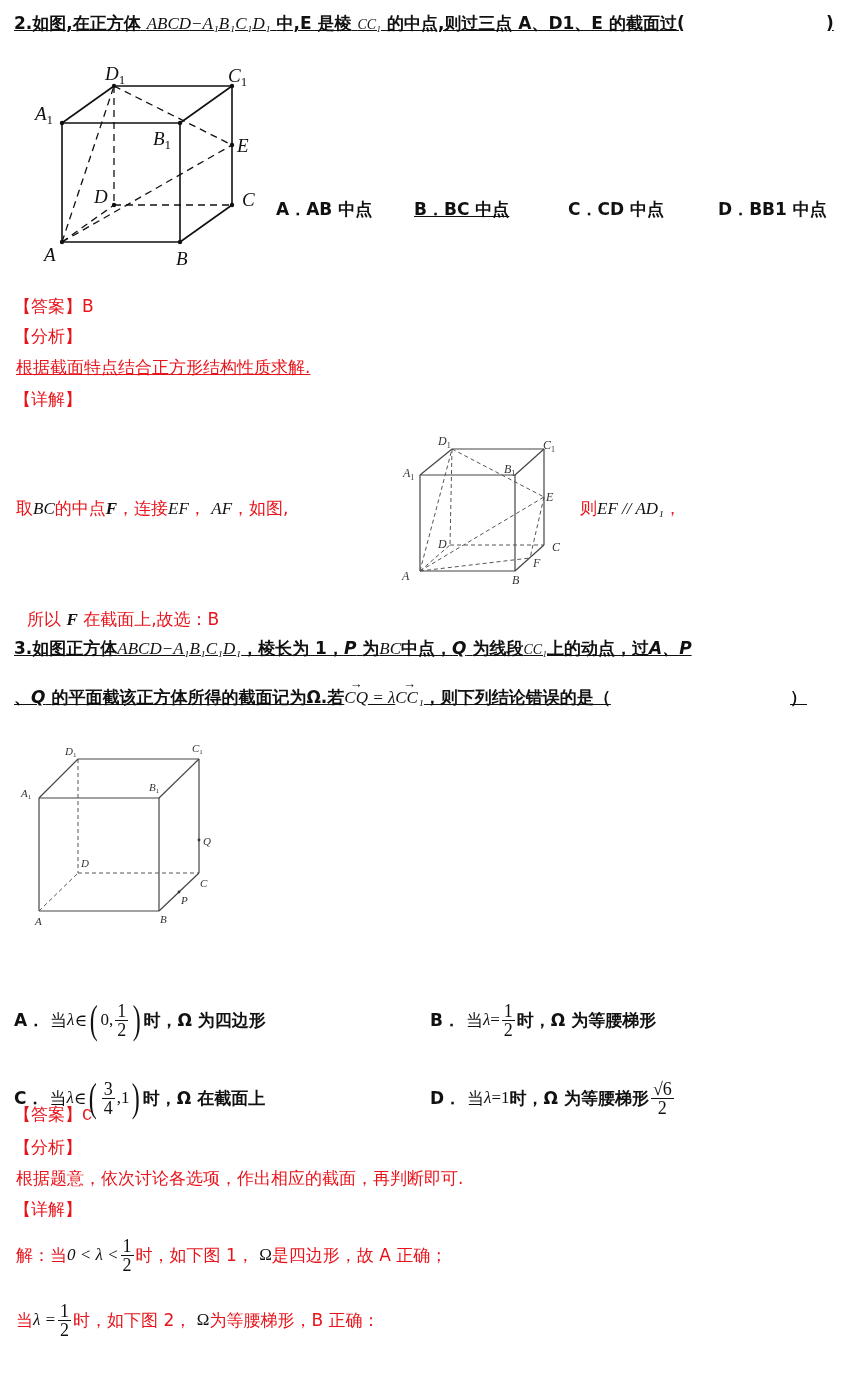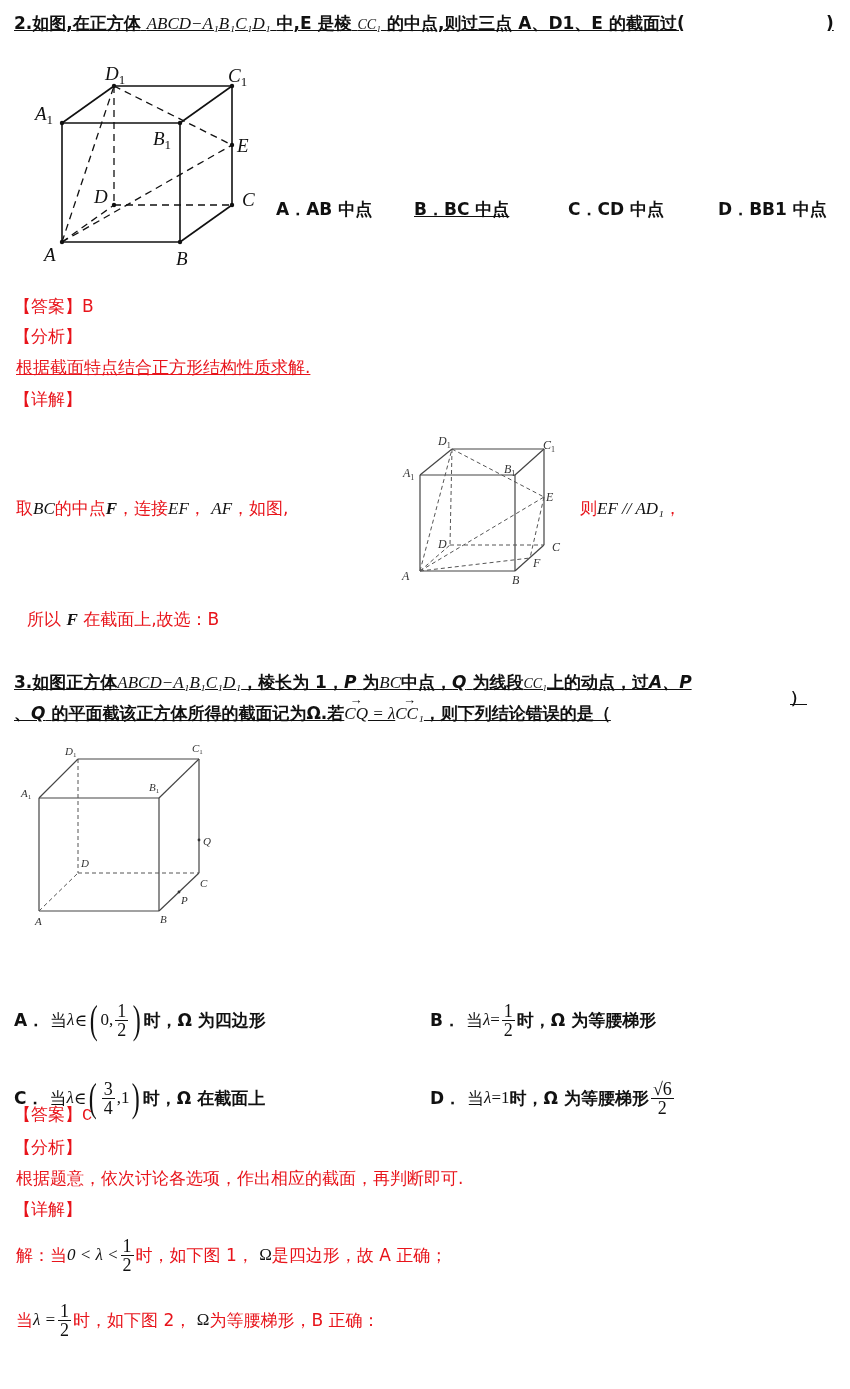--- a/index.html
+++ b/index.html
@@ -140,24 +140,24 @@
 </svg>
 
 <div class="abs red" style="left:569px;top:497px;margin-left:11px;">
   <span>则</span><span class="m black">EF // AD₁</span><span>，</span>
 </div>
 
 <div class="abs red" style="left:27px;top:608px;">
   <span>所以</span> <span class="m black" style="font-weight:bold">F</span> <span>在截面上,故选：B</span>
 </div>
 
-<div class="abs q" style="left:14px;top:637px;margin-top:34px;">
+<div class="abs q" style="left:14px;top:637px;">
   <span>3.</span><span>如图正方体</span><span class="m">ABCD−A₁B₁C₁D₁</span><span>，棱长为 1，</span><i>P</i> <span>为</span><span class="m">BC</span><span>中点，</span><i>Q</i> <span>为线段</span><span class="m" style="font-size:14px">CC₁</span><span>上的动点，过</span><i>A、P</i>
 </div>
-<div class="abs q" style="left:14px;top:686px;margin-top:16px;">
+<div class="abs q" style="left:14px;top:686px;">
   <span>、</span><i>Q</i> <span>的平面截该正方体所得的截面记为Ω.若</span><span class="m vec">CQ</span><span class="m"> = λ</span><span class="m vec">CC₁</span><span>，则下列结论错误的是（</span>
 </div>
 <div class="abs q" style="left:790px;top:686px;">）</div>
 
 <svg class="abs" style="left:15px;top:738px;" width="210" height="190" viewBox="15 738 210 190">
   <g stroke="#444" stroke-width="1.2" fill="none">
     <line x1="39" y1="798" x2="159" y2="798"></line>
     <line x1="39" y1="798" x2="39" y2="911"></line>
     <line x1="39" y1="911" x2="159" y2="911"></line>
     <line x1="159" y1="798" x2="159" y2="911"></line>

